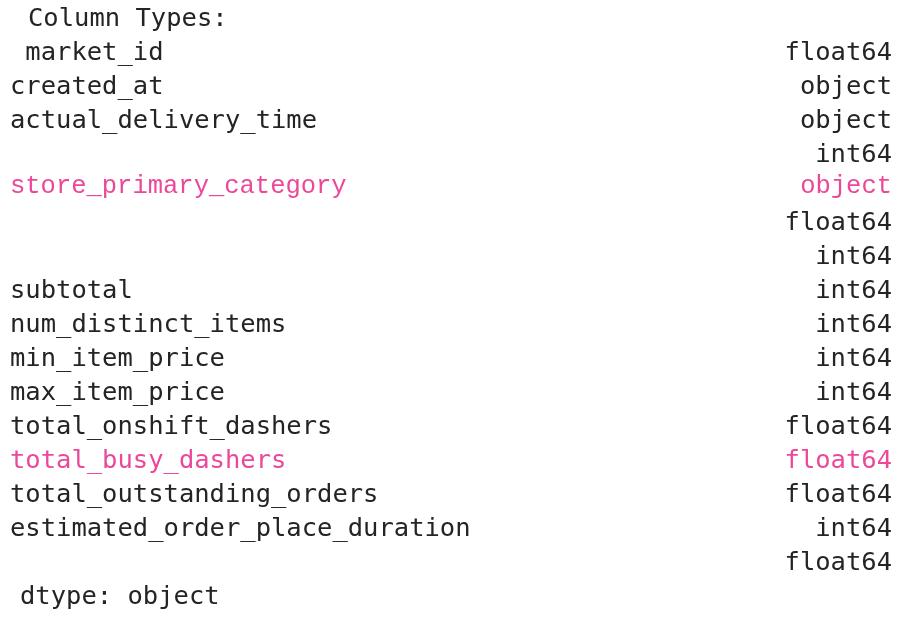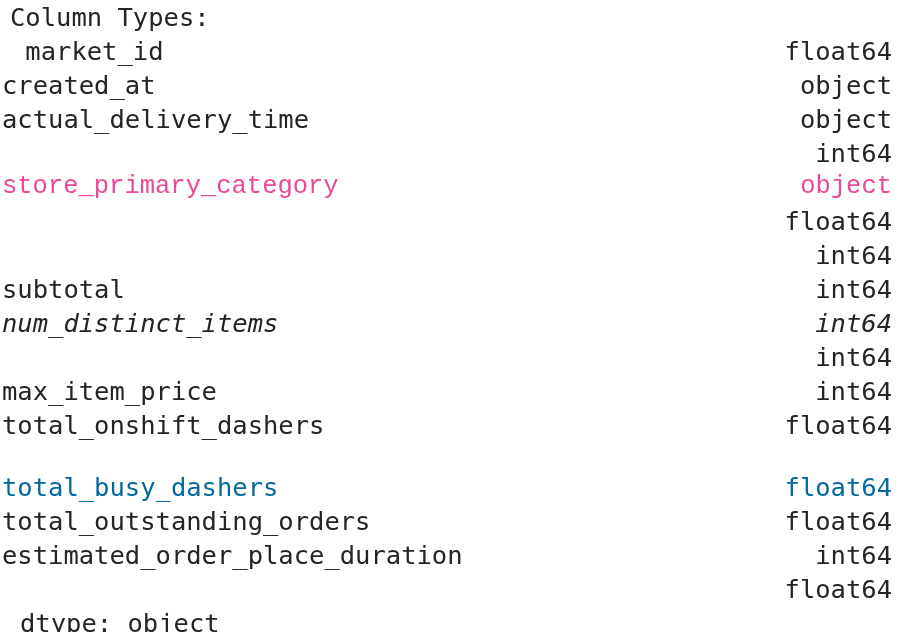--- a/index.html
+++ b/index.html
@@ -28,34 +28,34 @@
     height: 34px;
     line-height: 34px;
     white-space: pre;
     font-size: 25.5px;
     letter-spacing: 0px;
     color: #242424;
   }
 
   .line .name {
     position: absolute;
-    left: 2px;
+    left: 10px;
     top: 0;
     white-space: pre;
   }
 
   .line .dtype {
     position: absolute;
     right: 10px;
     top: 0;
     white-space: pre;
   }
 
   .heading-line {
-    padding-left: 10px;
+    padding-left: 28px;
   }
 
   .footer-line {
     padding-left: 20px;
   }
 
   
   .first-row .name {
     left: 10px;
   }
@@ -90,36 +90,37 @@
       <div class="line dtype-row" style="color: rgb(36, 36, 36);">
     <span class="dtype">float64</span>
   </div>
       <div class="line dtype-row" style="color: rgb(36, 36, 36);">
     <span class="dtype">int64</span>
   </div>
       <div class="line dtype-row" style="color: rgb(36, 36, 36);">
     <span class="name">subtotal</span>
     <span class="dtype">int64</span>
   </div>
-      <div class="line dtype-row" style="color: rgb(36, 36, 36); font-style: italic;">
+      <div class="line dtype-row" style="color: rgb(36, 36, 36);">
     <span class="name">num_distinct_items</span>
     <span class="dtype">int64</span>
   </div>
       <div class="line dtype-row" style="color: rgb(36, 36, 36);">
+    <span class="name">min_item_price</span>
     <span class="dtype">int64</span>
   </div>
       <div class="line dtype-row" style="color: rgb(36, 36, 36);">
     <span class="name">max_item_price</span>
     <span class="dtype">int64</span>
   </div>
       <div class="line dtype-row" style="color: rgb(36, 36, 36);">
     <span class="name">total_onshift_dashers</span>
     <span class="dtype">float64</span>
   </div>
-      <div class="line dtype-row" style="color: #0369a1; margin-top: 28px;">
+      <div class="line dtype-row" style="color: #ec4899;">
     <span class="name">total_busy_dashers</span>
     <span class="dtype">float64</span>
   </div>
       <div class="line dtype-row" style="color: rgb(36, 36, 36);">
     <span class="name">total_outstanding_orders</span>
     <span class="dtype">float64</span>
   </div>
       <div class="line dtype-row" style="color: rgb(36, 36, 36);">
     <span class="name">estimated_order_place_duration</span>
     <span class="dtype">int64</span>

